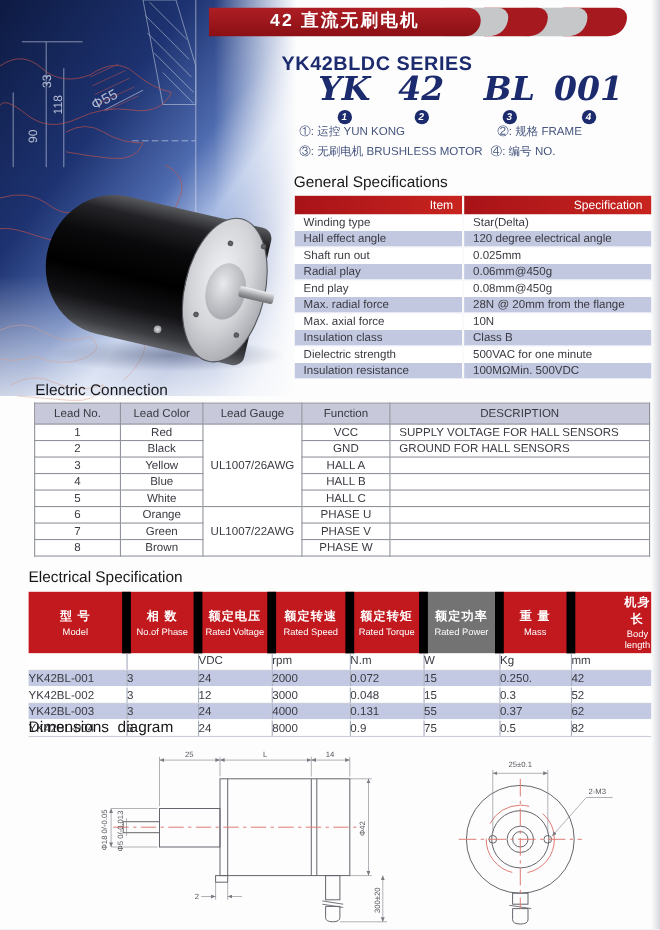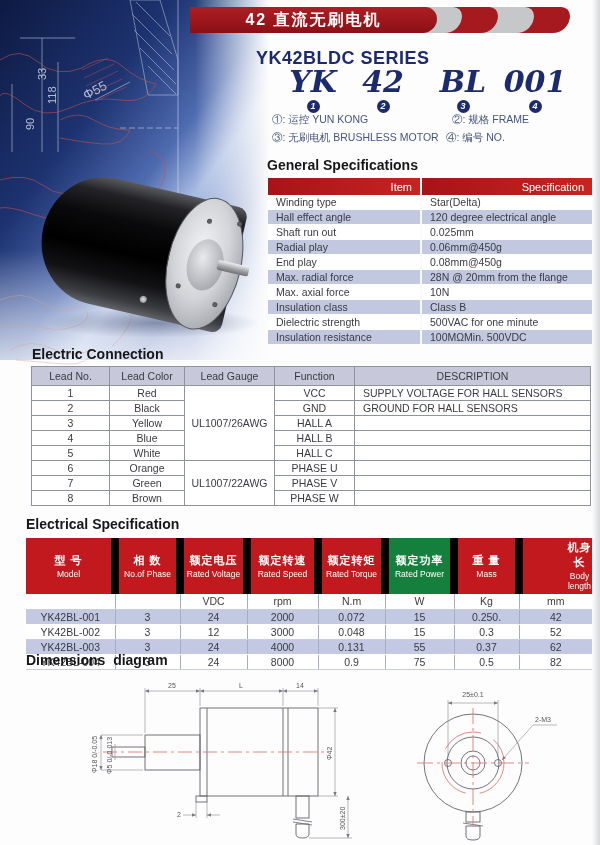--- a/index.html
+++ b/index.html
@@ -33,21 +33,21 @@
   .code-text { font-family:"DejaVu Serif", serif; font-weight:bold; font-size:30px;
     color:#1c2b6e; line-height:32px; }
   .code-num { width:13px; height:13px; margin:2px auto 0; border-radius:50%; background:#1c2b6e;
     color:#fff; font-size:9px; line-height:13px; text-align:center; font-weight:bold; }
   .cp1{left:281px} .cp2{left:351px} .cp3{left:431px} .cp4{left:503px}
   .legend-item { position:absolute; font-size:10.5px; color:#46557f; white-space:nowrap; }
   .lg1{left:272px; top:113px} .lg2{left:452px; top:113px}
   .lg3{left:272px; top:131px} .lg4{left:446px; top:131px}
 
   
-  .sec-h { position:absolute; font-size:14px; font-weight:bold; color:#17171a; }
+  .sec-h { position:absolute; font-size:14px; font-weight:normal; color:#17171a; }
   .h-gs{left:267px; top:157px} .h-ec{left:32px; top:346px}
   .h-es{left:26px; top:516px} .h-dim{left:26px; top:652px; white-space:pre;}
 
   table { border-collapse:collapse; table-layout:fixed; position:absolute; }
 
   
   .gs-table { left:268px; top:178px; width:324px; }
   .gs-table th { background:linear-gradient(90deg,#a81318,#c8241f); color:#fff; font-size:11px;
     font-weight:normal; text-align:right; padding:2px 8px; height:17px; }
   .gs-table td { font-size:10.5px; padding:1px 8px; height:14.5px; background:#fff; }
@@ -61,24 +61,24 @@
     height:19px; border:1px solid #8f939b; }
   .ec-table td { background:#fff; font-size:10.5px; text-align:center; height:15px;
     padding:0 4px; border:1px solid #8f939b; }
   .ec-table td.left { text-align:left; padding-left:8px; }
 
   
   .es-table { left:26px; top:538px; width:566px; }
   .es-table th { background:#c2191f; color:#fff; padding:2px 0 3px; border-right:8px solid #000000;
     height:30px; vertical-align:middle; }
   .es-table th:last-child { border-right:none;padding-left:44px; }
-  .es-table th.dark { background:#15803d; }
+  .es-table th.dark { background:#737373; }
   .es-table th .cn { font-size:11px; font-weight:bold; letter-spacing:1px; }
   .es-table th .en { font-size:8.5px; font-weight:normal; margin-top:1px; }
-  .es-table td { font-size:10.5px; text-align:center; height:15px; background:#fff;
+  .es-table td { font-size:10.5px; height:15px; background:#fff;
     border-bottom:1px solid #c9cdda; }
   .es-table td + td { border-left:1px solid #a8adbd; }
   .es-table tr.stripe td { background:#c3c9e2; border-bottom-color:#fff; }
 
   
   .motor { position:absolute; left:28px; top:180px; width:240px; height:168px; z-index:2; }
   .m-shadow { position:absolute; left:18px; top:128px; width:215px; height:30px;
     background:radial-gradient(ellipse at 50% 50%, rgba(25,35,70,.35), rgba(25,35,70,0) 70%); }
   .m-rot { position:absolute; left:0; top:0; width:240px; height:160px;
     transform:rotate(13deg); transform-origin:50% 52%; }

